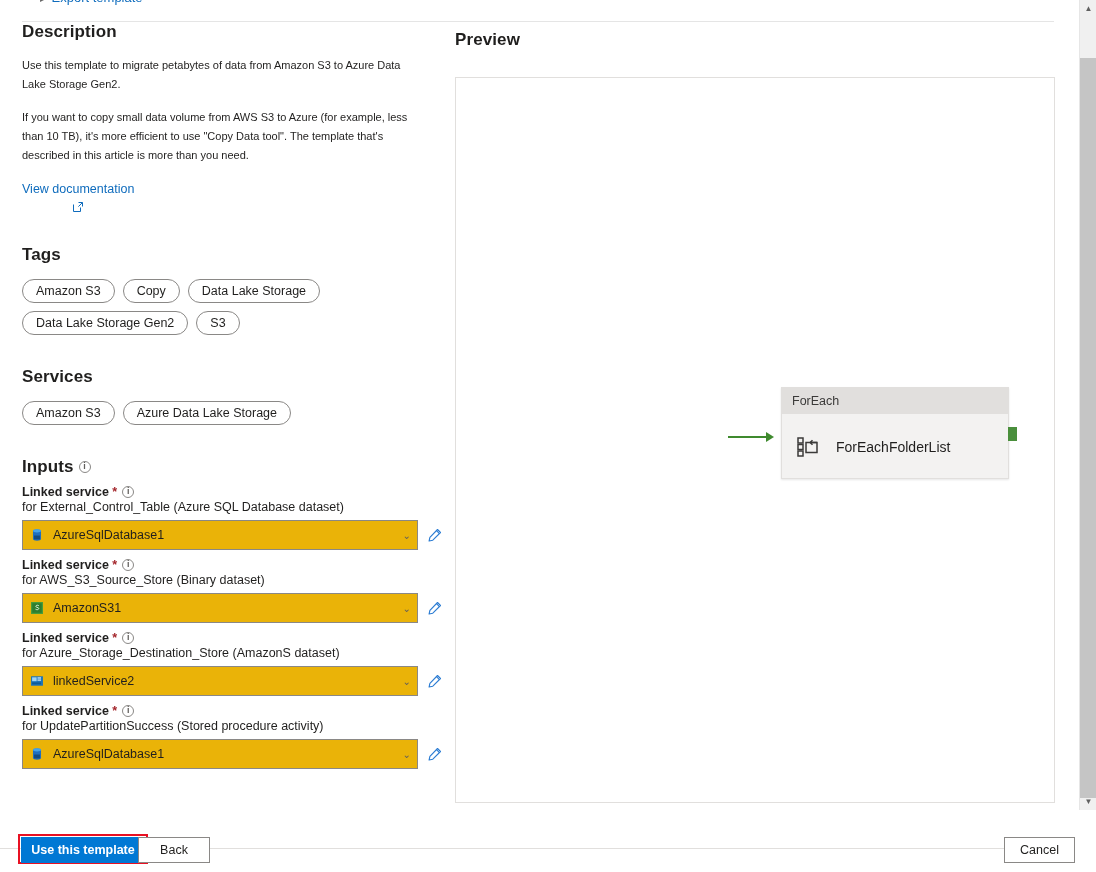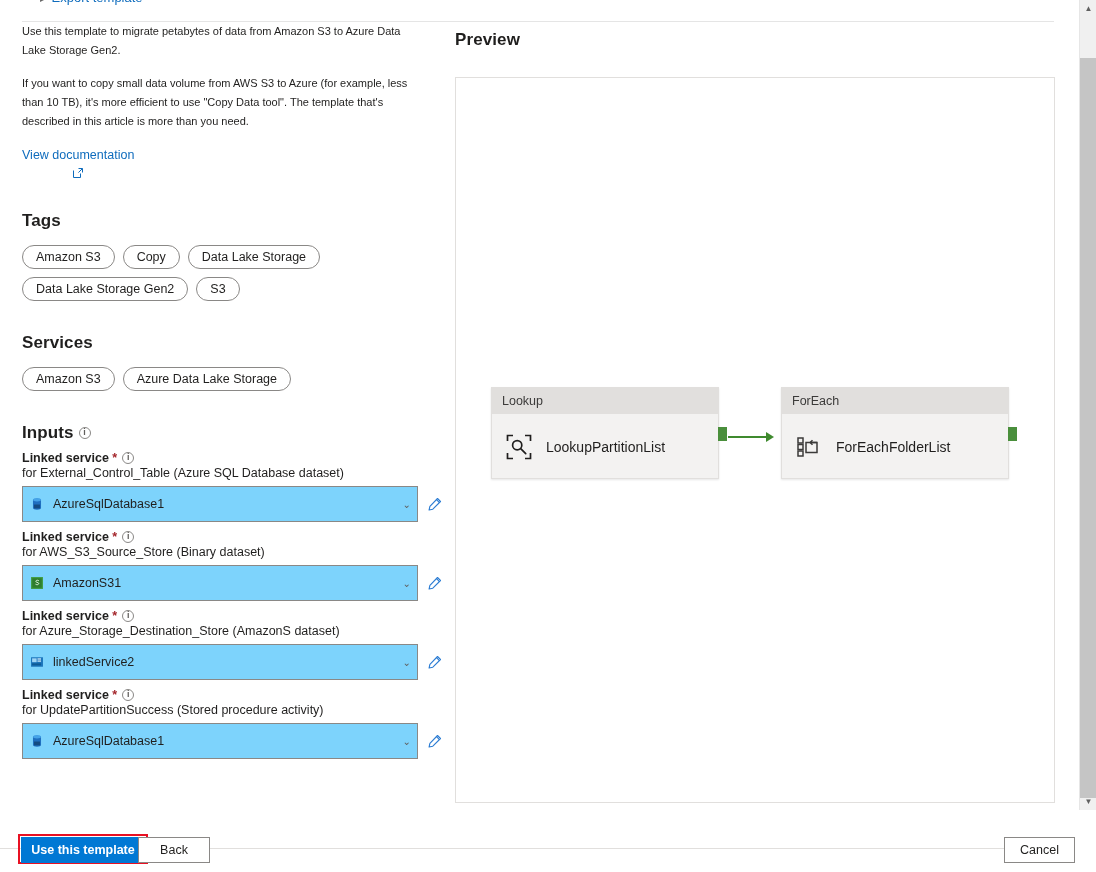--- a/index.html
+++ b/index.html
@@ -71,22 +71,22 @@
   .field-label {
     font-size:12.5px; font-weight:600; color:#201f1e; margin-bottom:1px;
   }
   .req { color:#a4262c; font-weight:700; }
   .field-sub {
     font-size:12.5px; color:#201f1e; margin-bottom:6px; font-weight:400;
   }
   .field-ctl { display:flex; align-items:center; gap:9px; }
 
   .combo {
-    position:relative; width:402px; height:36px;
-    border:1px solid #8a8886; background:#7dd3fc;
+    position:relative; width:402px; height:30px;
+    border:1px solid #8a8886; background:#eab308;
     display:flex; align-items:center; padding:0 6px 0 7px;
     font-size:12.5px; color:#201f1e;
   }
   .combo .svc-icon { width:14px; height:14px; flex:0 0 14px; margin-right:9px; }
   .combo .val { flex:1 1 auto; overflow:hidden; white-space:nowrap; }
   .combo .caret { color:#605e5c; font-size:10px; flex:0 0 auto; }
 
   .pencil { width:15px; height:15px; flex:0 0 15px; }
   .preview-box {
     position:absolute; left:455px; top:55px; width:600px; height:726px;
@@ -165,20 +165,21 @@
     <div class="export-row">
       <span class="chev">▸</span><span>Export template</span>
     </div>
   </div>
   <div class="top-rule"></div>
 
   <div class="content">
 
     <div class="left-col">
 
+      <h2 class="sect">Description</h2>
       <p class="desc">Use this template to migrate petabytes of data from Amazon S3 to Azure Data Lake Storage Gen2.</p>
       <p class="desc">If you want to copy small data volume from AWS S3 to Azure (for example, less than 10 TB), it's more efficient to use "Copy Data tool". The template that's described in this article is more than you need.</p>
 
       <a class="doclink" href="#">
         <span>View documentation</span>
         <svg width="12" height="12" viewBox="0 0 12 12">
           <path d="M1.5 3.5v7h7V6.5" fill="none" stroke="#0f6cbd" stroke-width="1"></path>
           <path d="M6.5 1.5h4v4" fill="none" stroke="#0f6cbd" stroke-width="1"></path>
           <path d="M10.3 1.7L6.4 5.6" fill="none" stroke="#0f6cbd" stroke-width="1"></path>
         </svg>
@@ -299,37 +300,20 @@
             </div>
           </div>
         </div>
     </div>
 
     <h2 class="sect" style="position:absolute; left:455px; top:8px;">Preview</h2>
 
     <div class="preview-box">
       <div class="canvas">
 
-        <div class="node" style="left:35px; top:309px;">
-          <div class="node-head">Lookup</div>
-          <div class="node-body">
-            <svg class="node-icon" viewBox="0 0 26 26">
-              <g fill="none" stroke="#201f1e" stroke-width="1.7">
-                <path d="M1.5 7V1.5H7"></path>
-                  <path d="M19 1.5h5.5V7"></path>
-                <path d="M24.5 19v5.5H19"></path>
-                  <path d="M7 24.5H1.5V19"></path>
-                <circle cx="11.2" cy="11.2" r="4.6"></circle>
-                <path d="M14.7 14.7l5 5" stroke-linecap="round"></path>
-              </g>
-            </svg>
-            <span class="node-title">LookupPartitionList</span>
-          </div>
-          <div class="port" style="right:-9px; top:39px;"></div>
-        </div>
 
         <div class="conn-line" style="left:272px; top:358px; width:42px;"></div>
         <div class="conn-arrow" style="left:310px; top:354px;"></div>
 
         <div class="node" style="left:325px; top:309px;">
           <div class="node-head">ForEach</div>
           <div class="node-body">
             <svg class="node-icon" viewBox="0 0 26 26">
               <g fill="none" stroke="#3b3a39" stroke-width="1.5">
                 <rect x="2" y="4" width="5" height="5"></rect>

